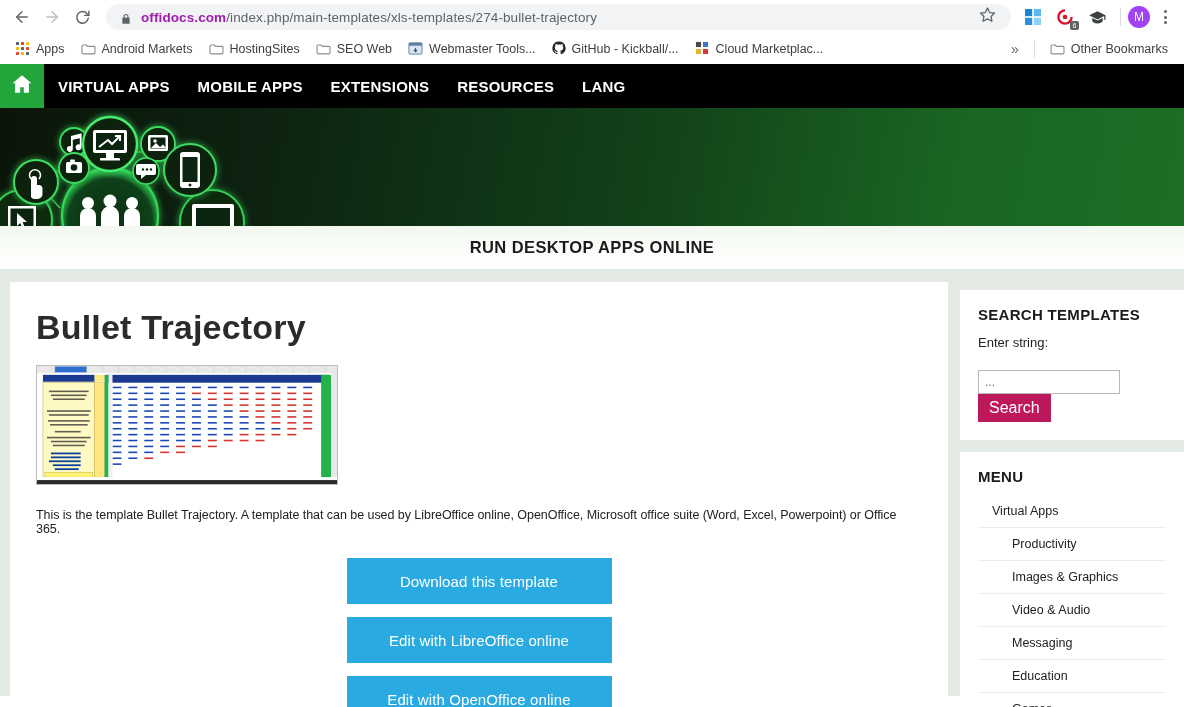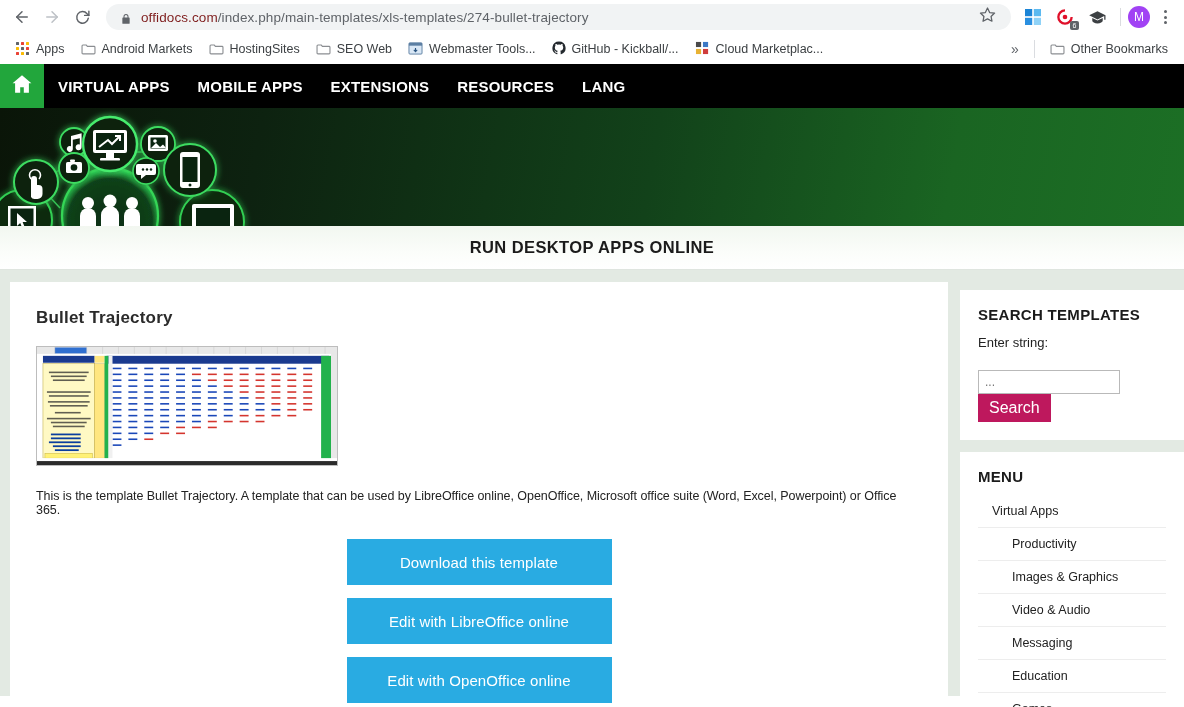--- a/index.html
+++ b/index.html
@@ -19,21 +19,21 @@
     color:#5f6368; flex:0 0 auto; margin-right:2px;
   }
   .nav-btn.fwd { color:#bdc1c6; }
   .omnibox {
     flex:1 1 auto; height:26px; background:#f1f3f4; border-radius:13px;
     display:flex; align-items:center; padding:0 10px 0 14px; margin:0 6px 0 8px;
     min-width:0;
   }
   .lock { width:12px; height:12px; margin-right:9px; flex:0 0 auto; }
   .url { font-size:13.5px; color:#5f6368; white-space:nowrap; overflow:hidden; letter-spacing:.1px; }
-  .url b { color:#7f1d1d; font-weight:400; }
+  .url b { color:#a21caf; font-weight:700; }
   .star { width:22px; height:22px; margin-left:auto; flex:0 0 auto; color:#5f6368; }
   .ext { width:24px; height:24px; margin:0 4px; flex:0 0 auto; position:relative; display:flex; align-items:center; justify-content:center; }
   .ext-badge {
     position:absolute; right:-2px; bottom:-1px; background:#5f6368; color:#fff;
     font-size:7px; line-height:9px; min-width:9px; text-align:center; border-radius:2px; padding:0 1px;
   }
   .chrome-div { width:1px; height:18px; background:#dadce0; margin:0 7px; flex:0 0 auto; }
   .avatar {
     width:22px; height:22px; border-radius:50%; background:#a142f4; color:#fff;
     font-size:12px; display:flex; align-items:center; justify-content:center; flex:0 0 auto;
@@ -72,21 +72,21 @@
   .strip {
     height:44px; background:linear-gradient(180deg,#f2f7f0 0%,#fbfdfa 60%,#ffffff 100%);
     display:flex; align-items:center; justify-content:center;
     border-bottom:1px solid #dfe5df;
   }
   .strip-title { font-size:16.5px; font-weight:700; color:#1b1b1b; letter-spacing:.4px; }
 
   .page { background:#e3eae3; padding:12px 0 0 0; height:426px; display:flex; }
   .col-main { width:948px; flex:0 0 auto; padding-left:10px; }
   .card-main { background:#fff; min-height:414px; padding:22px 26px 0 26px; }
-  .h1 { font-size:17px; font-weight:700; color:#2b2b2b; margin:4px 0 18px 0; letter-spacing:.2px; }
+  .h1 { font-size:34px; font-weight:700; color:#2b2b2b; margin:4px 0 18px 0; letter-spacing:.2px; }
 
   .thumb { width:302px; height:120px; border:1px solid #bdbdbd; background:#fff; display:block; }
 
   .desc { font-size:12.5px; color:#222; margin:23px 0 0 0; letter-spacing:-.05px; }
 
   .btn-col { margin-top:22px; display:flex; flex-direction:column; align-items:center; gap:13px; }
   .btn {
     width:265px; height:46px; background:#29abe2; color:#fff;
     display:flex; align-items:center; justify-content:center;
     font-size:15px; letter-spacing:.1px;

